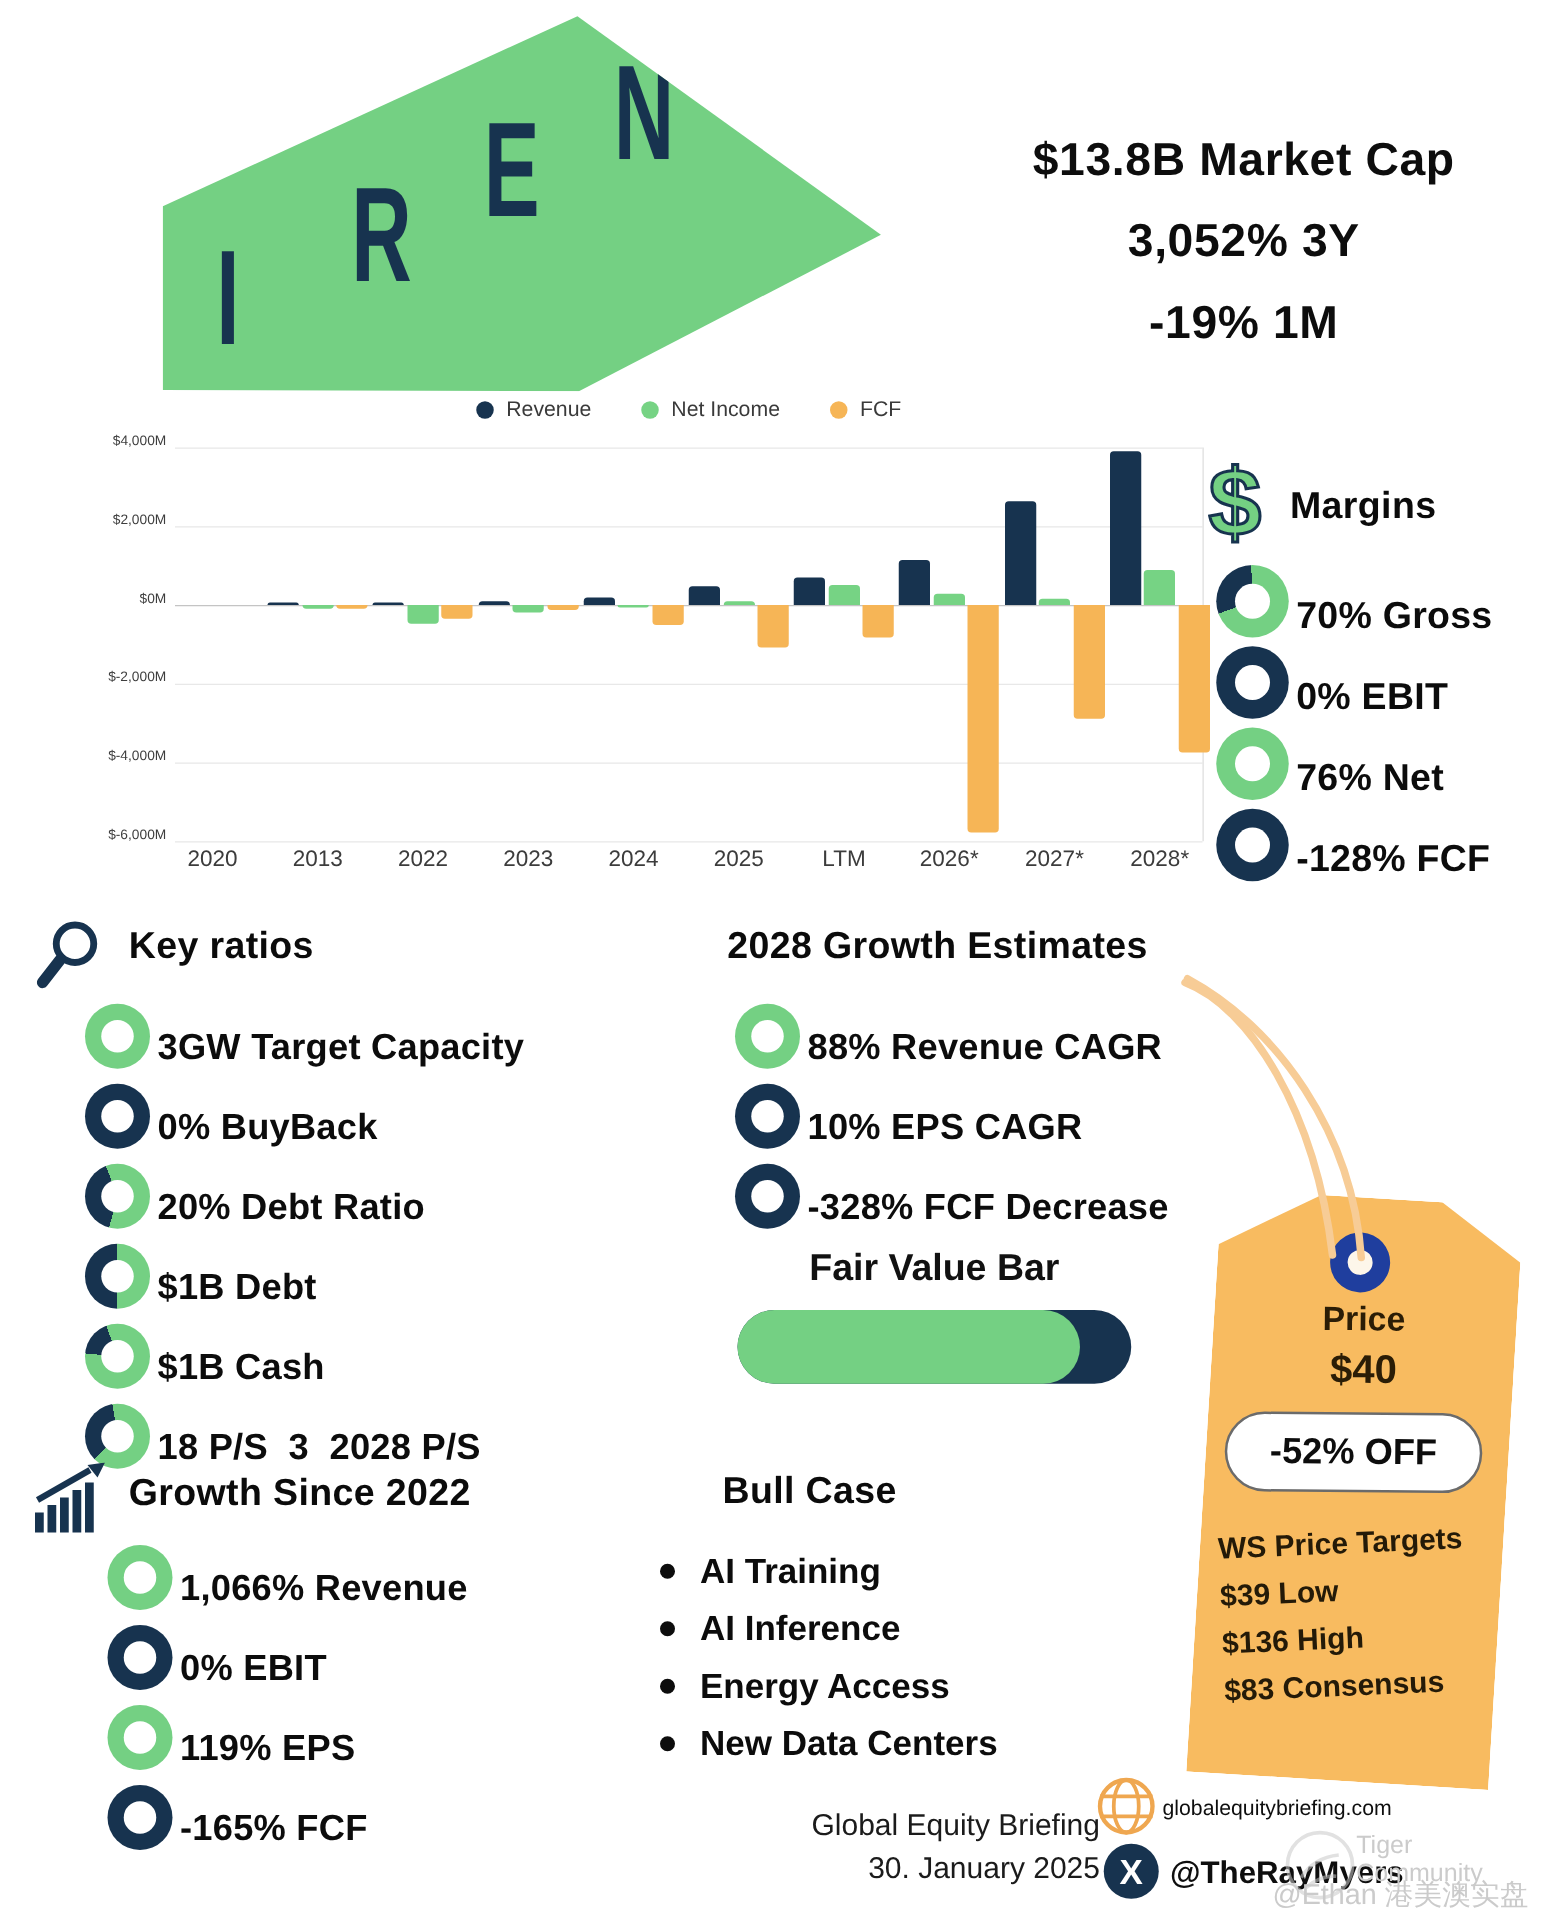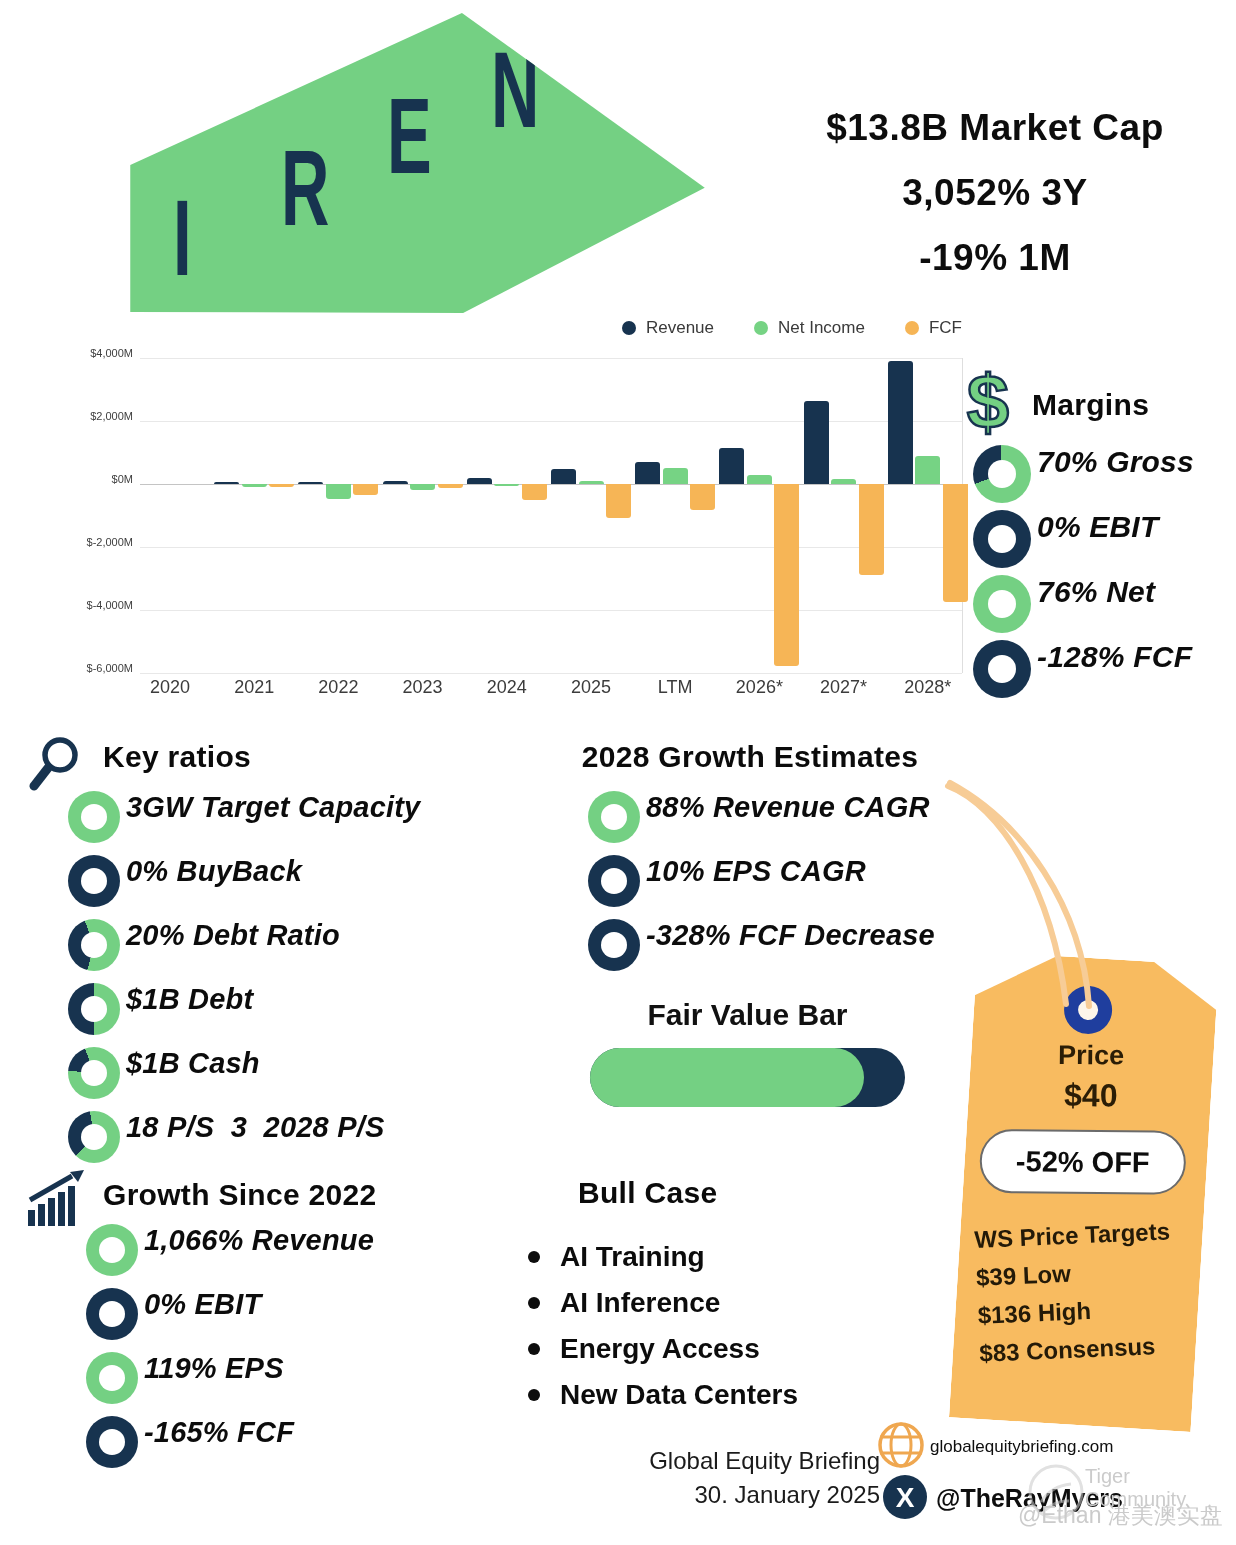--- a/index.html
+++ b/index.html
@@ -15,36 +15,36 @@
   .logo-letter:nth-of-type(1){left:48px;top:176px;}
   .logo-letter:nth-of-type(2){left:156px;top:126px;}
   .logo-letter:nth-of-type(3){left:262px;top:74px;}
   .logo-letter:nth-of-type(4){left:366px;top:28px;}
 
   
   .header-stats{position:absolute;left:770px;top:95px;width:450px;text-align:center;
     font-size:37px;font-weight:700;line-height:65px;color:#0d0d0d;letter-spacing:.5px;}
 
   
-  .legend{position:absolute;left:140px;top:318px;width:822px;display:flex;justify-content:flex-end;gap:40px;}
+  .legend{position:absolute;left:140px;top:318px;width:822px;display:flex;justify-content:center;gap:40px;}
   .legend-item{display:flex;align-items:center;gap:10px;font-size:17px;color:#3a3a3a;}
   .legend-dot{width:14px;height:14px;border-radius:50%;}
   #plot{position:absolute;left:140px;top:345px;width:822px;height:360px;}
   .gridline{position:absolute;left:0;width:822px;height:1px;background:#e8e8e8;}
   .gridline.zero{background:#c4c4c4;}
   .plot-border{position:absolute;left:822px;top:13px;width:1px;height:315px;background:#dedede;}
   .ytick{position:absolute;left:-95px;width:88px;text-align:right;font-size:11px;color:#3e3e3e;}
   .xtick{position:absolute;top:332px;width:84px;text-align:center;font-size:18px;color:#3c3c3c;}
   .bar{position:absolute;}
   .bar.pos{border-radius:3px 3px 0 0;}
   .bar.neg{border-radius:0 0 3px 3px;}
 
   
   .rows{position:absolute;}
-  .stat-row{display:flex;align-items:flex-start;height:64px;font-style:italic;}
+  .stat-row{display:flex;align-items:flex-end;height:64px;}
   .donut{position:relative;flex:0 0 auto;border-radius:50%;width:52px;height:52px;}
   .donut::after{content:"";position:absolute;inset:var(--ring,13px);background:#fff;border-radius:50%;}
   .stat-label{margin-left:6px;font-size:29px;font-weight:700;color:#0c0c0c;white-space:pre;letter-spacing:.2px;}
   .m-rows{left:973px;top:445px;width:262px;}
   .m-rows .stat-row{height:65px;}
   .m-rows .donut{width:58px;height:58px;--ring:15px;}
   .m-rows .stat-label{font-size:30px;}
   .k-rows{left:68px;top:791px;width:430px;}
   .e-rows{left:588px;top:791px;width:430px;}
   .g-rows{left:86px;top:1224px;width:410px;}
@@ -127,21 +127,21 @@
     <div class="gridline zero" style="top: 139px;"></div>
     <div class="ytick" style="top: 128px;">$0M</div>
     <div class="gridline" style="top: 202px;"></div>
     <div class="ytick" style="top: 191px;">$-2,000M</div>
     <div class="gridline" style="top: 265px;"></div>
     <div class="ytick" style="top: 254px;">$-4,000M</div>
     <div class="gridline" style="top: 328px;"></div>
     <div class="ytick" style="top: 317px;">$-6,000M</div>
     <div class="plot-border"></div>
     <div class="xtick" style="left: -12px;">2020</div>
-    <div class="xtick" style="left: 72.2px;">2021</div>
+    <div class="xtick" style="left: 72.2px;">2013</div>
     <div class="bar pos" style="left: 74.2px; width: 25px; height: 2px; top: 137px; background: rgb(23, 51, 79);"></div>
     <div class="bar neg" style="left: 101.7px; width: 25px; height: 2.835px; top: 139px; background: rgb(118, 211, 132);"></div>
     <div class="bar neg" style="left: 129.2px; width: 25px; height: 2.52px; top: 139px; background: rgb(246, 181, 86);"></div>
     <div class="xtick" style="left: 156.4px;">2022</div>
     <div class="bar pos" style="left: 158.4px; width: 25px; height: 2px; top: 137px; background: rgb(23, 51, 79);"></div>
     <div class="bar neg" style="left: 185.9px; width: 25px; height: 14.805px; top: 139px; background: rgb(118, 211, 132);"></div>
     <div class="bar neg" style="left: 213.4px; width: 25px; height: 10.71px; top: 139px; background: rgb(246, 181, 86);"></div>
     <div class="xtick" style="left: 240.6px;">2023</div>
     <div class="bar pos" style="left: 242.6px; width: 25px; height: 3.15px; top: 135.85px; background: rgb(23, 51, 79);"></div>
     <div class="bar neg" style="left: 270.1px; width: 25px; height: 6.3px; top: 139px; background: rgb(118, 211, 132);"></div>

